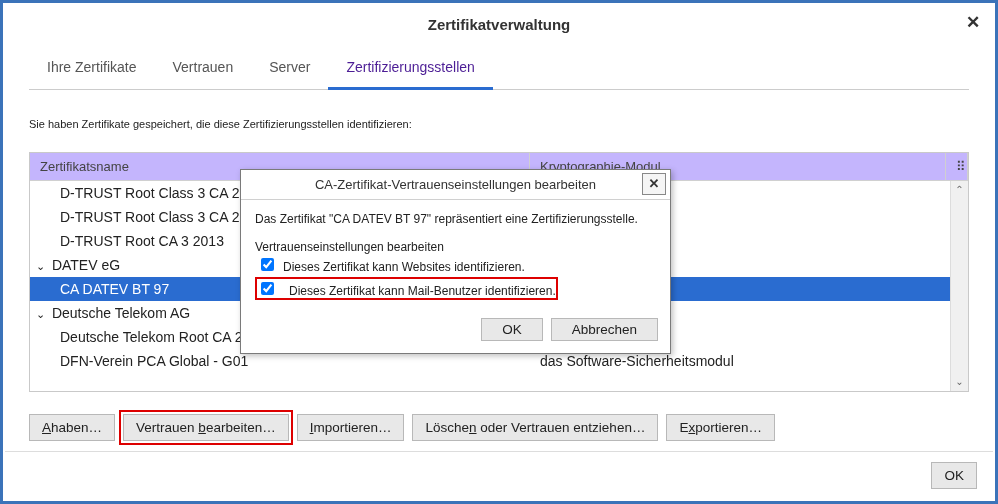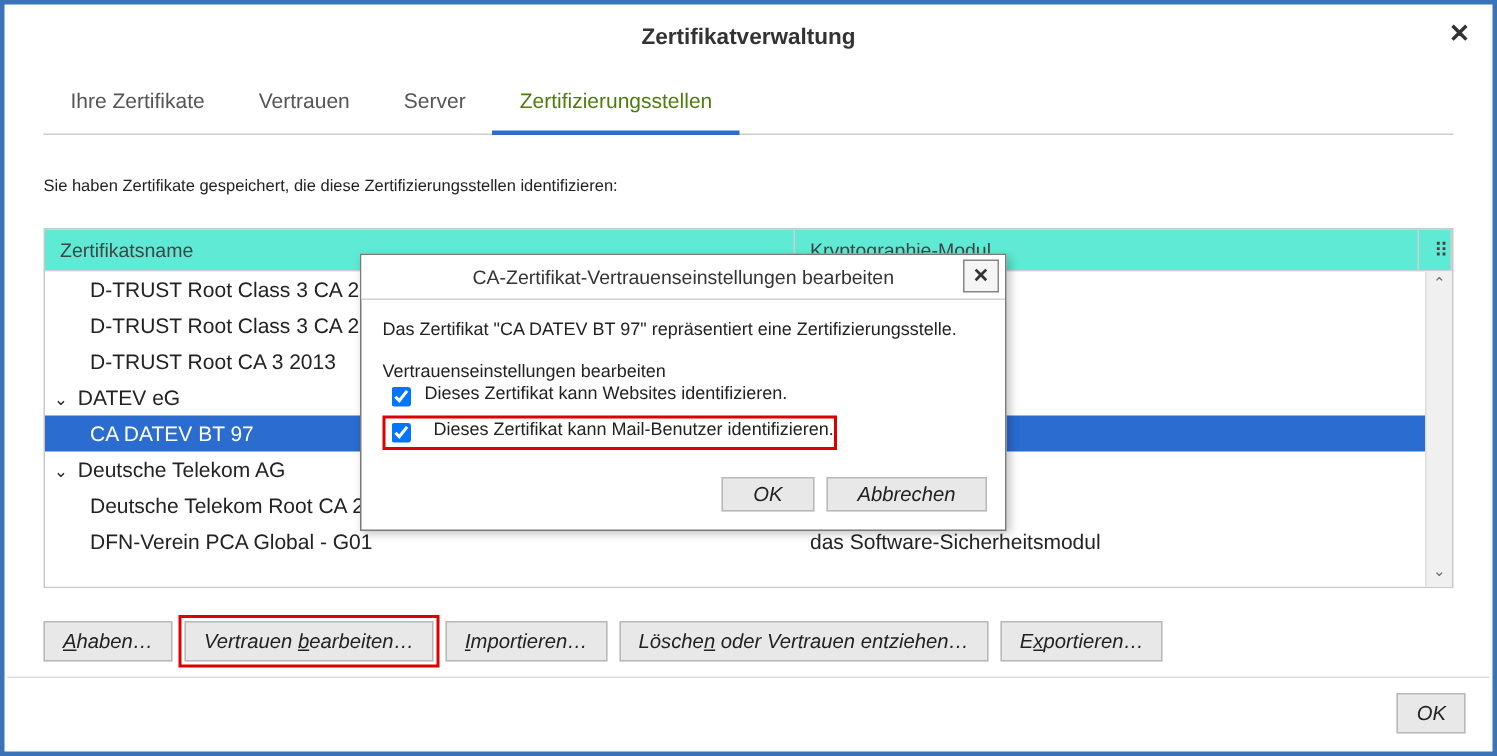--- a/index.html
+++ b/index.html
@@ -4,49 +4,49 @@
 <style>
   * { box-sizing: border-box; font-family: "Segoe UI", Tahoma, sans-serif; }
   body { margin: 0; background: #fff; }
   .outer { width: 998px; height: 504px; border: 3px solid #3b73b9; position: relative; background: #fff; }
   .window { position: absolute; inset: 2px; background: #fff; display: flex; flex-direction: column; }
   .titlebar { height: 38px; display: flex; align-items: center; justify-content: center; position: relative; font-size: 15px; font-weight: 600; color: #333; }
   .titlebar .close { position: absolute; right: 10px; top: 8px; font-size: 17px; width: 20px; height: 20px; text-align: center; line-height: 20px; cursor: pointer; }
   .content { flex: 1; padding: 0 24px 10px 24px; display: flex; flex-direction: column; gap: 12px; }
   .tabs { display: flex; border-bottom: 1px solid #ccc; margin-top: 6px; }
   .tab { padding: 10px 18px 12px; font-size: 14px; color: #555; cursor: pointer; border-bottom: 3px solid transparent; margin-bottom: -1px; }
-  .tab.active { color: #4d7c0f; border-bottom: 3px solid #2a6cd0; }
+  .tab.active { color: #4c1d95; border-bottom: 3px solid #2a6cd0; }
   .hint { margin: 16px 0 10px; font-size: 11px; color: #222; }
   .table-wrap { border: 1px solid #c9c9c9; flex: 1; display: flex; flex-direction: column; min-height: 0; }
-  .thead { display: flex; background: #5eead4; border-bottom: 1px solid #d0d0d0; font-size: 13px; color: #444; }
+  .thead { display: flex; background: #c4b5fd; border-bottom: 1px solid #d0d0d0; font-size: 13px; color: #444; }
   .th { padding: 6px 10px; border-right: 1px solid #d0d0d0; flex: 0 0 auto; }
   .th.name { width: 500px; }
   .th.module { flex: 1; }
   .th.menu { width: 22px; text-align: center; cursor: pointer; }
   .tbody { flex: 1; overflow: hidden; position: relative; font-size: 14px; color: #222; background: #fff; }
   .row { display: flex; height: 24px; align-items: center; }
   .cell-name { width: 500px; padding-left: 10px; white-space: nowrap; overflow: hidden; }
   .cell-mod { flex: 1; padding-left: 10px; white-space: nowrap; overflow: hidden; }
   .indent1 { padding-left: 30px; }
   .indent0 { padding-left: 6px; }
   .group-caret { display:inline-block; width: 10px; margin-right: 2px; font-size: 11px; }
   .row.selected { background: #2a6cd0; color: #fff; }
   .scroll-gutter { position: absolute; right: 0; top: 0; bottom: 0; width: 18px; background: #f0f0f0; border-left: 1px solid #dcdcdc; display: flex; flex-direction: column; align-items: center; justify-content: space-between; font-size: 10px; color: #666; }
   .scroll-arrow { width: 100%; height: 18px; line-height: 18px; text-align: center; cursor: pointer; }
   .button-row { margin-top: 10px; display: flex; gap: 8px; }
-  .btn { background: #e8e8e8; border: 1px solid #b8b8b8; padding: 5px 12px; font-size: 13.5px; color: #222; cursor: pointer; font-style: italic; }
+  .btn { background: #e8e8e8; border: 1px solid #b8b8b8; padding: 5px 12px; font-size: 13.5px; color: #222; cursor: pointer; }
   .hl-red { outline: 2px solid #d00; outline-offset: 2px; }
   .footer { border-top: 1px solid #ddd; padding: 10px 16px; display: flex; justify-content: flex-end; }
   .dialog { position: absolute; left: 235px; top: 164px; width: 431px; background: #fff; border: 1px solid #7a7a7a; box-shadow: 2px 2px 6px rgba(0,0,0,0.25); }
   .dlg-title { background: #fff; border-bottom: 1px solid #d0d0d0; height: 30px; display: flex; align-items: center; justify-content: center; position: relative; font-size: 13px; color: #333; }
   .dlg-close { position: absolute; right: 4px; top: 3px; width: 24px; height: 22px; border: 1px solid #888; text-align: center; line-height: 20px; font-size: 13px; font-weight: bold; cursor: pointer; background: #f5f5f5; }
   .dlg-body { padding: 12px 14px 10px; font-size: 12px; color: #222; }
   .dlg-body p { margin: 0 0 14px; }
   .dlg-body .section-label { margin-bottom: 0; }
-  .chk-row { display: flex; align-items: flex-start; gap: 6px; margin-bottom: 2px; padding: 1px 2px; }
+  .chk-row { display: flex; align-items: flex-end; gap: 6px; margin-bottom: 2px; padding: 1px 2px; }
   .chk-row input { width: 13px; height: 13px; }
   .chk-row.hl { border: 2px solid #d00; padding: 0px 0px; display: inline-flex; gap: 12px; }
   .dlg-buttons { display: flex; justify-content: flex-end; gap: 8px; padding: 6px 12px 12px; }
   .dlg-buttons .btn { padding: 3px 20px; }
 </style>
 </head>
 <body>
 
 <div class="outer">
   <div class="window">

